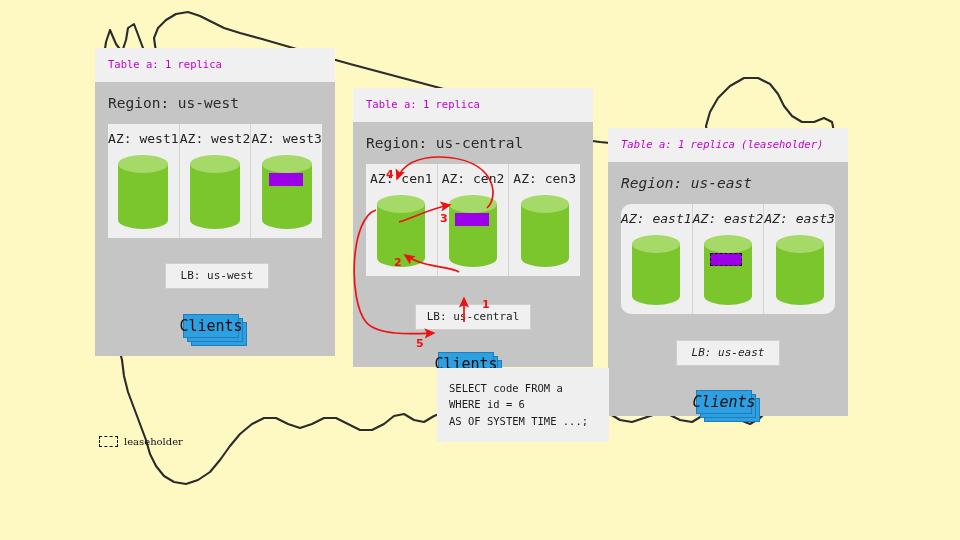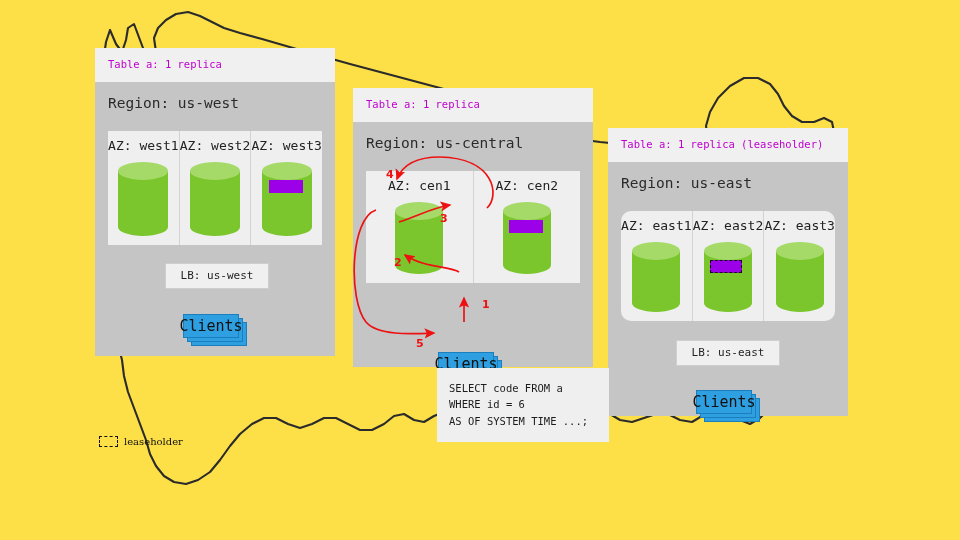--- a/index.html
+++ b/index.html
@@ -3,21 +3,21 @@
 <meta charset="utf-8">
 <style>
   html, body {
     margin: 0; padding: 0;
     background: #ffffff;
   }
   #stage {
     position: relative;
     width: 960px;
     height: 540px;
-    background: #fde047;
+    background: #fef9c3;
     overflow: hidden;
     font-family: "DejaVu Sans Mono", "Liberation Mono", monospace;
   }
   #arrows {
     position: absolute;
     left: 0; top: 0;
     width: 960px; height: 540px;
     pointer-events: none;
     z-index: 40;
   }
@@ -35,21 +35,21 @@
     padding: 11px 0 12px 13px;
     white-space: nowrap;
   }
   .region-body {
     background: #c5c5c5;
     position: relative;
   }
   .region-title {
     color: #2b2b2b;
     font-size: 14.5px;
-    padding: 13px 0 20px 13px;
+    padding: 13px 0 13px 13px;
     white-space: nowrap;
   }
   .az-strip {
     display: flex;
     background: #efefef;
     margin: 0 13px;
     border: 0;
   }
   .az-cell {
     flex: 1 1 0;
@@ -353,35 +353,44 @@
         <div class="az-cell">
           <div class="az-label">AZ: cen2</div>
           <div class="cyl" style="width:48px;height:72px;">
             <div class="body" style="top:9px;height:54px;"></div>
             <div class="bottom" style="height:18px;"></div>
             <div class="top" style="height:18px;"></div>
             <div class="range" style="left:6px; top:18px; width:34px; height:13px;"></div>
           </div>
         </div>
 
-
-      </div>
+        <div class="az-cell">
+          <div class="az-label">AZ: cen3</div>
+          <div class="cyl" style="width:48px;height:72px;">
+            <div class="body" style="top:9px;height:54px;"></div>
+            <div class="bottom" style="height:18px;"></div>
+            <div class="top" style="height:18px;"></div>
+          </div>
+        </div>
+
+      </div>
+      <div class="lb" style="left:62px; top:182px; width:116px; height:26px;">LB: us-central</div>
       <div class="clients" style="left:85px; top:230px; width:66px; height:32px;">
         <div class="sheet s3" style="width:56px;height:24px;"></div>
         <div class="sheet s2" style="width:56px;height:24px;"></div>
         <div class="sheet s1" style="width:56px;height:24px;">Clients</div>
       </div>
     </div>
   </div>
 
   <div class="sqlbox" style="left:437px; top:368px; width:146px;">SELECT code FROM a
 WHERE id = 6
 AS OF SYSTEM TIME ...;</div>
 
-  <div class="region" style="left:608px; top:128px; width:240px;">
+  <div class="region" style="left:608px; top:128px; width:240px;font-style:italic;">
     <div class="replica-band">Table a: 1 replica (leaseholder)</div>
     <div class="region-body" style="height:254px;">
       <div class="region-title">Region: us-east</div>
       <div class="az-strip" style="height:110px;border-radius:10px;">
 
         <div class="az-cell">
           <div class="az-label">AZ: east1</div>
           <div class="cyl" style="width:48px;height:70px;">
             <div class="body" style="top:9px;height:52px;"></div>
             <div class="bottom" style="height:18px;"></div>

